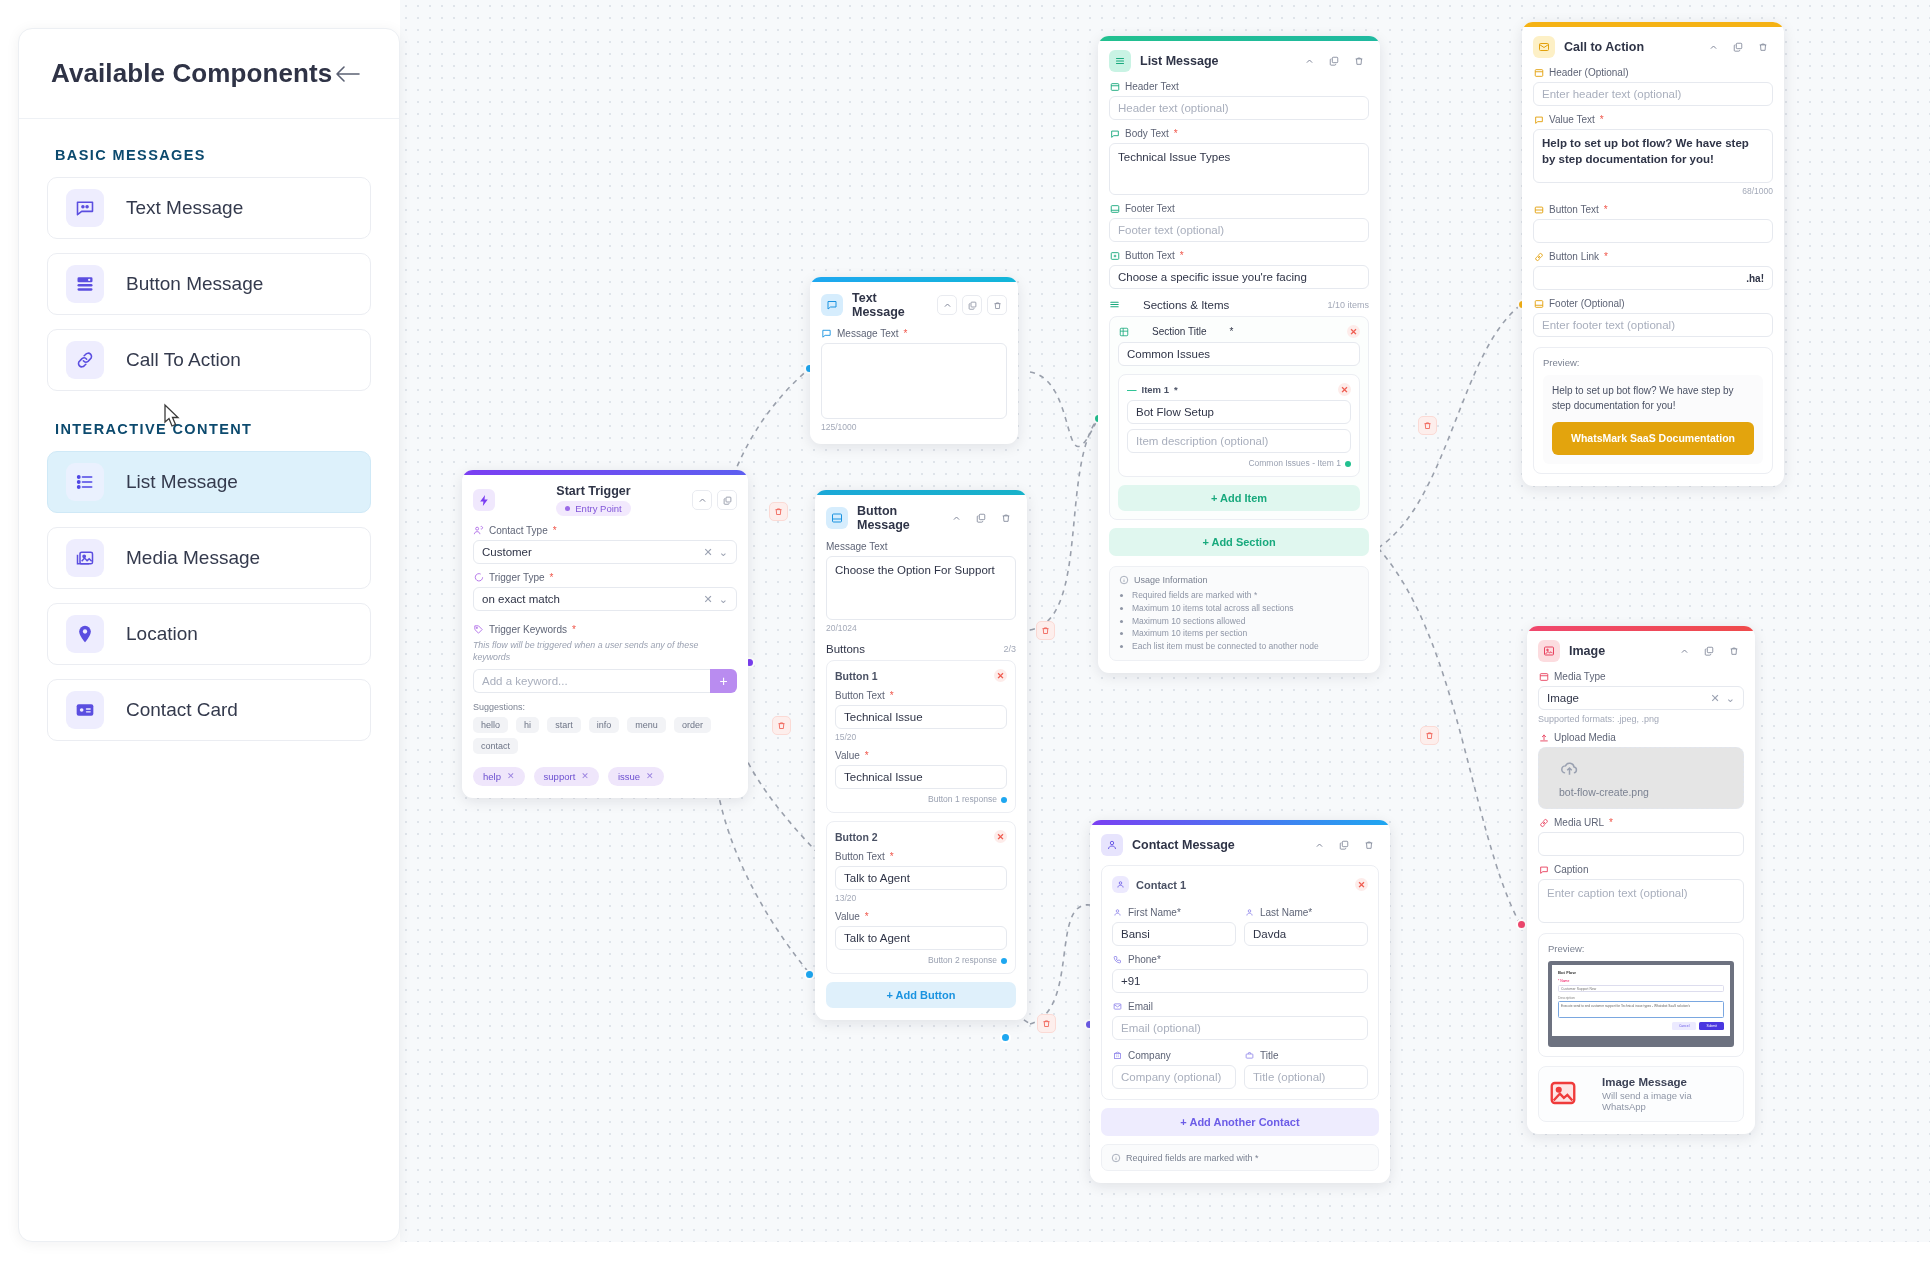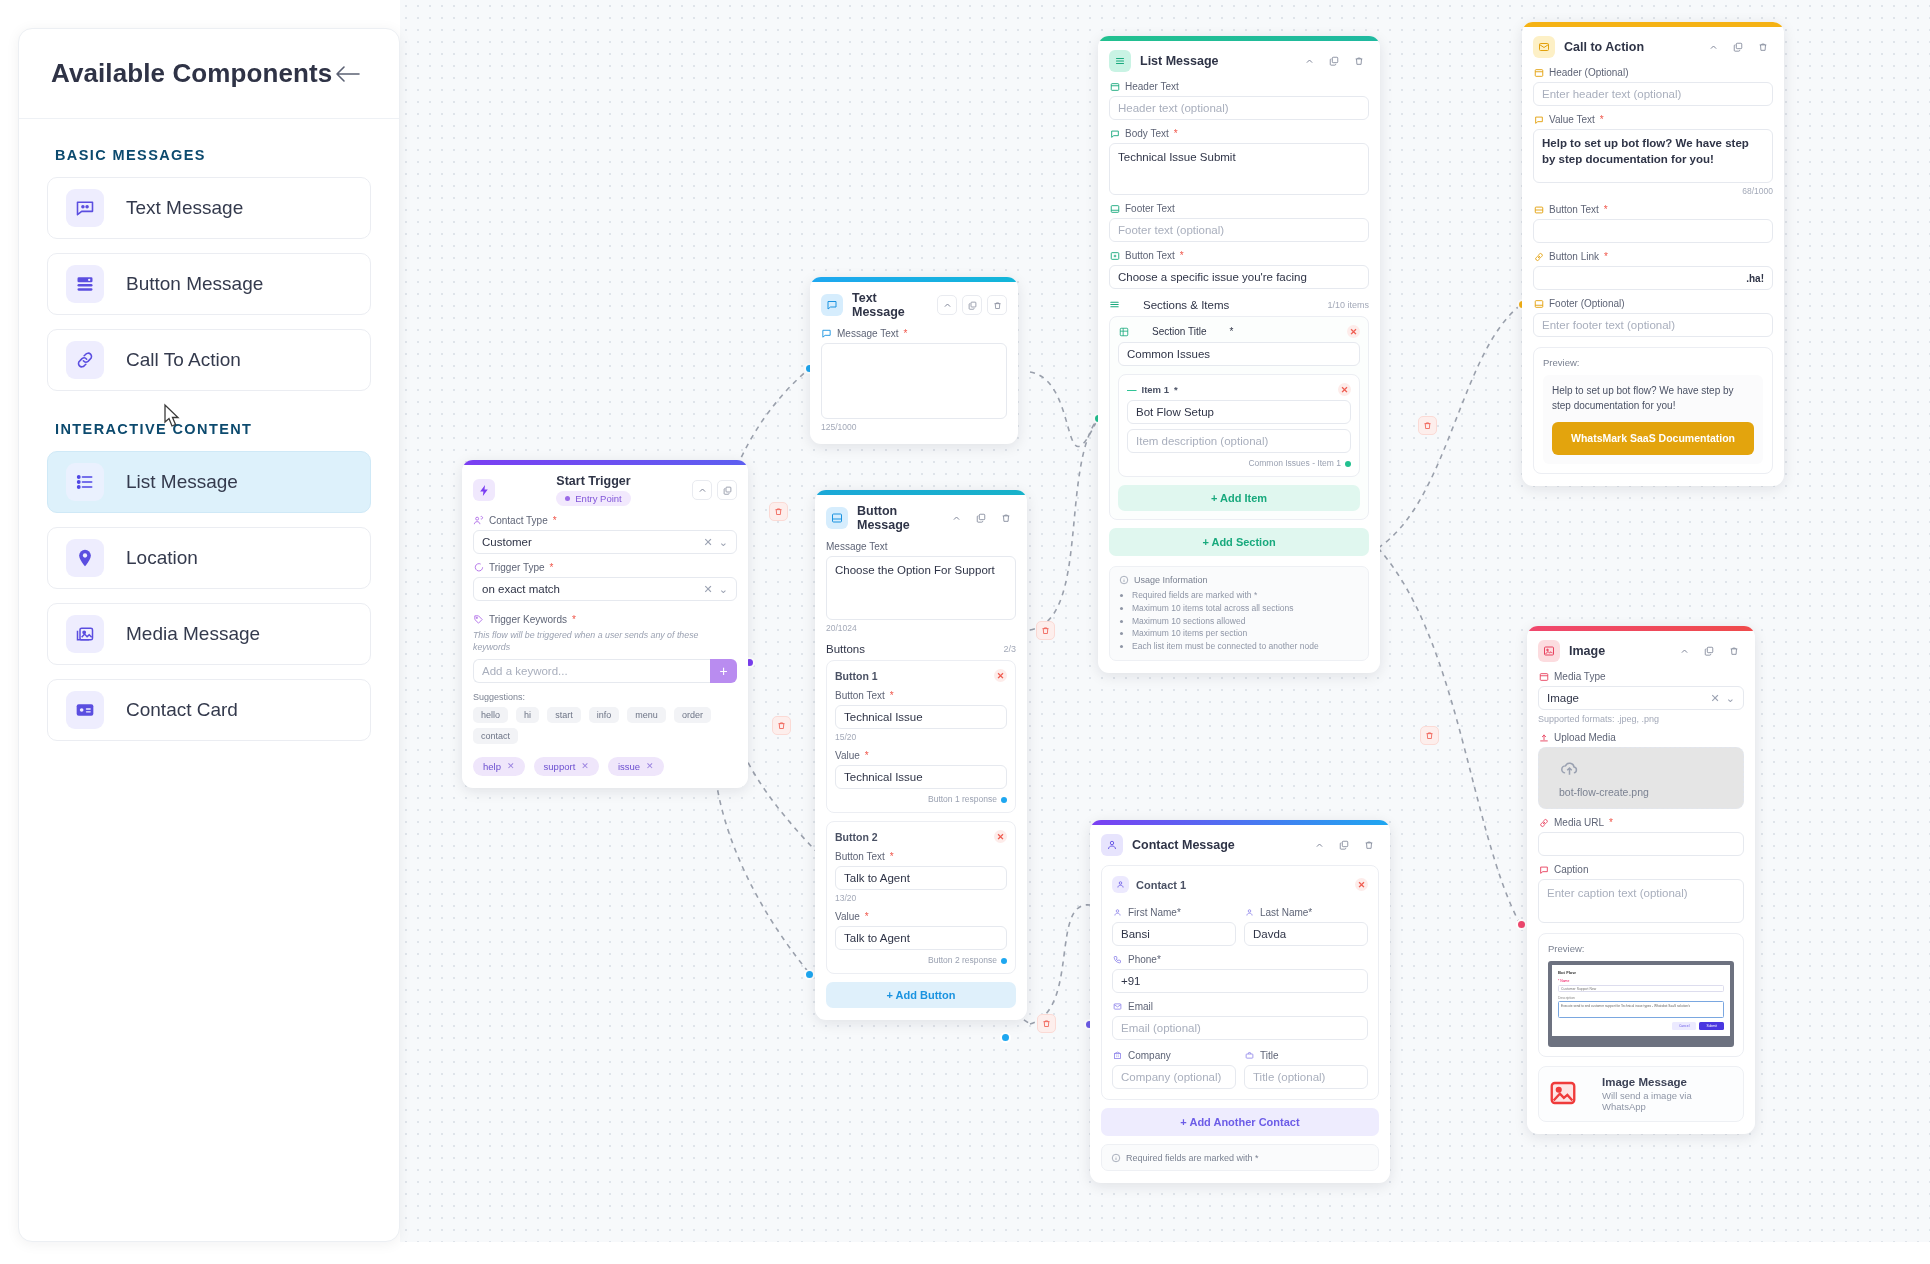--- a/index.html
+++ b/index.html
@@ -268,59 +268,59 @@
               <circle cx="4.5" cy="6" r="1.3" fill="#4f46e5"></circle>
               <circle cx="4.5" cy="12" r="1.3" fill="#4f46e5"></circle>
               <circle cx="4.5" cy="18" r="1.3" fill="#4f46e5"></circle>
             </svg>
         </span>
         <span class="sb-label">List Message</span>
       </div>
 
       <div class="sb-item">
         <span class="sb-ico">
-          <svg width="20" height="20" viewBox="0 0 24 24" fill="#5b4ee0">
-              <path d="M12 2a7 7 0 0 0-7 7c0 5 7 13 7 13s7-8 7-13a7 7 0 0 0-7-7z"></path>
-              <circle cx="12" cy="9" r="2.6" fill="#eeedfe"></circle>
-            </svg>
-        </span>
-        <span class="sb-label">Location</span>
-      </div>
-
-      <div class="sb-item">
-        <span class="sb-ico">
           <svg width="20" height="20" viewBox="0 0 24 24" fill="none" stroke="#5b4ee0" stroke-width="1.8">
               <rect x="6" y="5" width="15" height="14" rx="2"></rect>
               <path d="M3 8v11h14"></path>
               <circle cx="11" cy="10" r="1.4" fill="#5b4ee0"></circle>
               <path d="M8 16l3.5-4 3 3.2L17 13l3 3"></path>
             </svg>
         </span>
         <span class="sb-label">Media Message</span>
+      </div>
+
+      <div class="sb-item">
+        <span class="sb-ico">
+          <svg width="20" height="20" viewBox="0 0 24 24" fill="#5b4ee0">
+              <path d="M12 2a7 7 0 0 0-7 7c0 5 7 13 7 13s7-8 7-13a7 7 0 0 0-7-7z"></path>
+              <circle cx="12" cy="9" r="2.6" fill="#eeedfe"></circle>
+            </svg>
+        </span>
+        <span class="sb-label">Location</span>
       </div>
 
       <div class="sb-item">
         <span class="sb-ico">
           <svg width="20" height="20" viewBox="0 0 24 24" fill="#5b4ee0">
               <rect x="2" y="5" width="20" height="14" rx="2.4"></rect>
               <circle cx="8" cy="12" r="2.2" fill="#eeedfe"></circle>
               <rect x="13" y="10" width="6" height="1.6" rx=".8" fill="#eeedfe"></rect>
               <rect x="13" y="13.4" width="6" height="1.6" rx=".8" fill="#eeedfe"></rect>
             </svg>
         </span>
         <span class="sb-label">Contact Card</span>
       </div>
     </div>
   </div>
 
   <svg class="cursor" viewBox="0 0 26 30">
     <path d="M5 3 L5 20 L9 16.5 L12 24 L15.5 22.5 L12.5 15.5 L18 15.5 Z" fill="#fff" stroke="#3a3a3a" stroke-width="1.3"></path>
   </svg>
 
-  <div class="node" style="left:462px;top:460px;width:286px">
+  <div class="node" style="left:462px;top:470px;width:286px">
     <div class="bar" style="background:linear-gradient(90deg,#7b3ff2,#5d5ff0)"></div>
     <div class="inner">
       <div class="nhead">
         <span class="nico" style="background:#f0e8fd">
           <svg width="13" height="13" viewBox="0 0 24 24" fill="#7b3ff2">
               <path d="M13 2L4 14h6l-1 8 9-12h-6z"></path>
             </svg>
         </span>
         <div style="flex:1">
           <div class="ntitle" style="text-align:center">Start Trigger</div>
@@ -590,21 +590,21 @@
 
       <div class="flabel">
         <span class="fico">
             <svg width="10" height="10" viewBox="0 0 24 24" fill="none" stroke="#18a97d" stroke-width="2.2">
               <path d="M4 5h16v11H9l-5 4z"></path>
             </svg>
           </span>
         <span>Body Text</span>
           <span class="req">*</span>
       </div>
-      <div class="fta" style="min-height:52px">Technical Issue Submit</div>
+      <div class="fta" style="min-height:52px">Technical Issue Types</div>
 
       <div class="flabel">
         <span class="fico">
             <svg width="10" height="10" viewBox="0 0 24 24" fill="none" stroke="#18a97d" stroke-width="2.2">
               <rect x="3" y="4" width="18" height="16" rx="2"></rect>
               <path d="M3 15h18"></path>
             </svg>
           </span>
         <span>Footer Text</span>
       </div>

